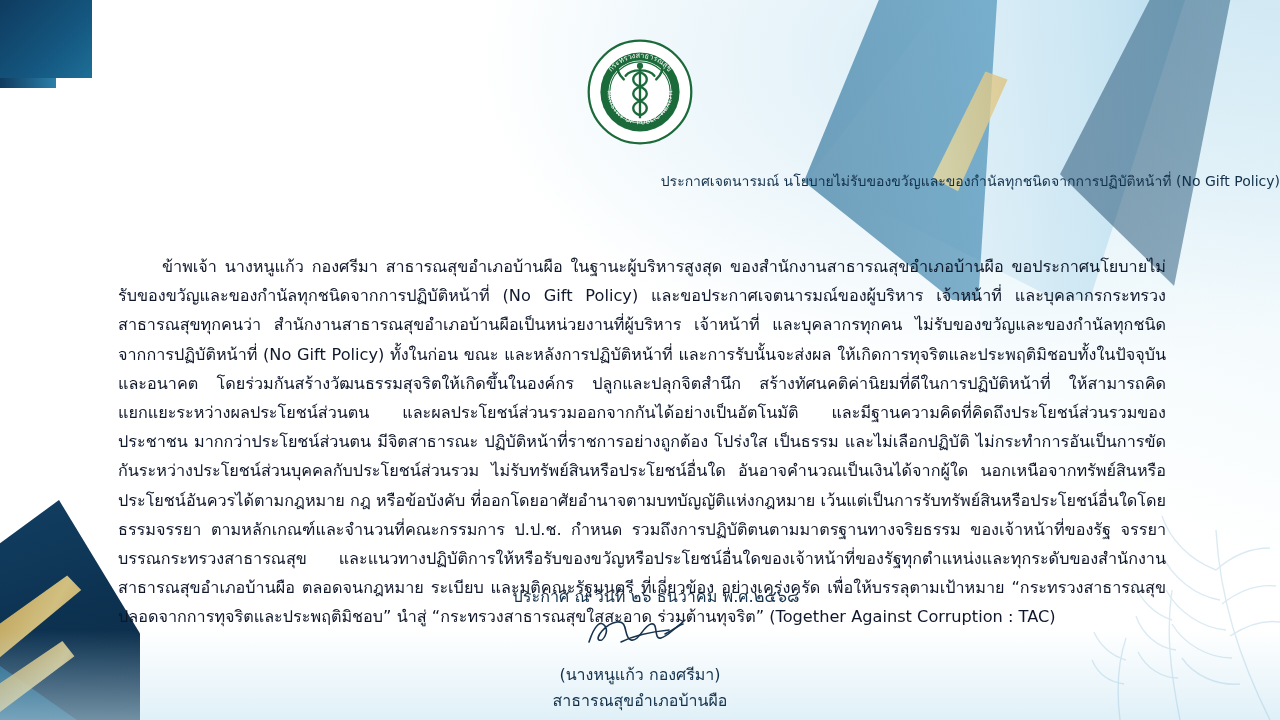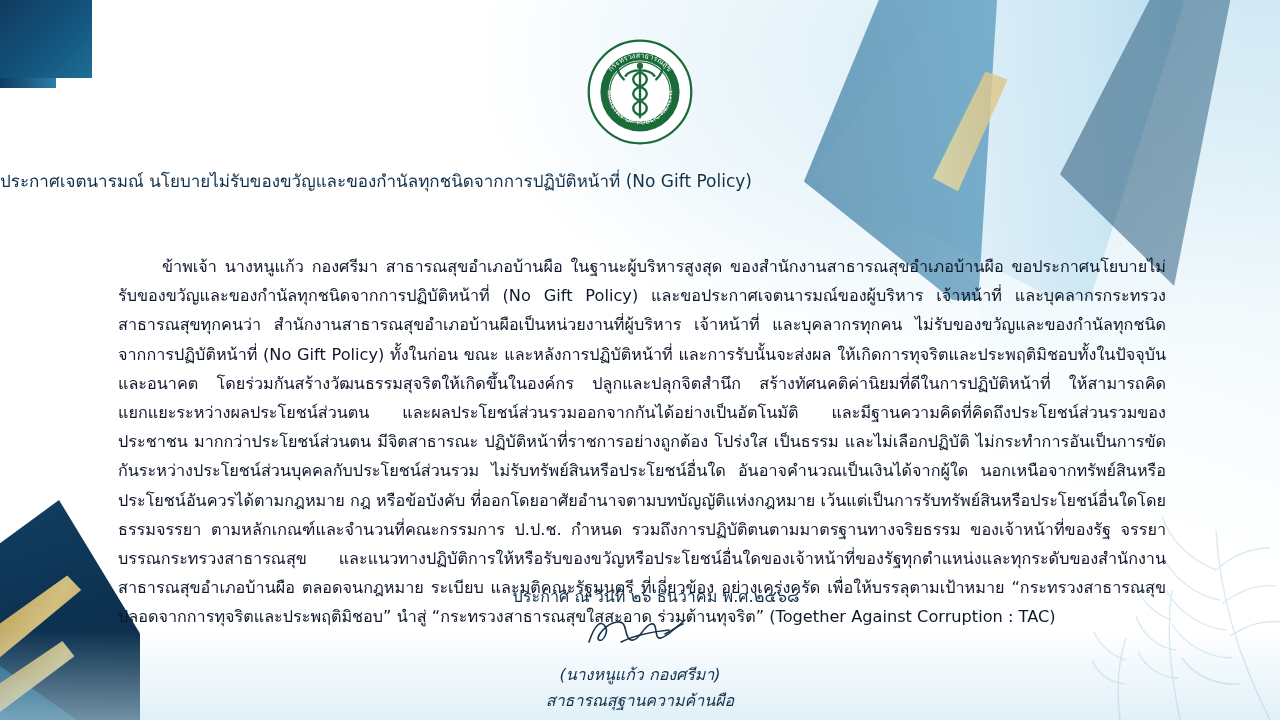--- a/index.html
+++ b/index.html
@@ -149,23 +149,23 @@
     transform: translateX(-50%);
     width: 108px;
     height: 108px;
   }
 
   .heading {
     position: absolute;
     top: 166px;
     left: 0;
     width: 1280px;
-    text-align: left;
+    text-align: right;
     color: #12304a;
-    font-size: 17px;
+    font-size: 14px;
     line-height: 30px;
     font-family: "DejaVu Sans", "Liberation Sans", sans-serif;
   }
 
   .body-block {
     position: absolute;
     top: 252px;
     left: 118px;
     width: 1048px;
     color: #0f172a;
@@ -200,21 +200,20 @@
   .signer {
     position: absolute;
     top: 662px;
     left: 0;
     width: 1280px;
     text-align: center;
     color: #12304a;
     font-size: 16px;
     line-height: 26px;
     font-family: "DejaVu Sans", "Liberation Sans", sans-serif;
-    font-style: italic;
   }
 </style>
 </head>
 <body>
 
 <div id="page">
 
   <div class="bg-base"></div>
   <div class="right-panel"></div>
 
@@ -297,17 +296,17 @@
     <svg class="signature" viewBox="0 0 150 42">
       <g fill="none" stroke="#16324d" stroke-width="1.6" stroke-linecap="round">
         <path d="M24 30 C30 12 36 8 40 14 C44 20 38 30 34 28 C30 26 40 12 52 10 C64 8 58 26 66 28 C74 30 78 14 86 12 C94 10 88 28 96 26 C104 24 110 14 118 12"></path>
         <path d="M56 30 C68 24 84 20 104 18"></path>
         <path d="M100 22 C108 18 114 14 120 8"></path>
       </g>
     </svg>
 
     <div class="signer">
       <div>(นางหนูแก้ว  กองศรีมา)</div>
-      <div>สาธารณสุฐานความค้านผือ</div>
+      <div>สาธารณสุขอำเภอบ้านผือ</div>
     </div>
 
   </div>
 </div>
 
 </body></html>

